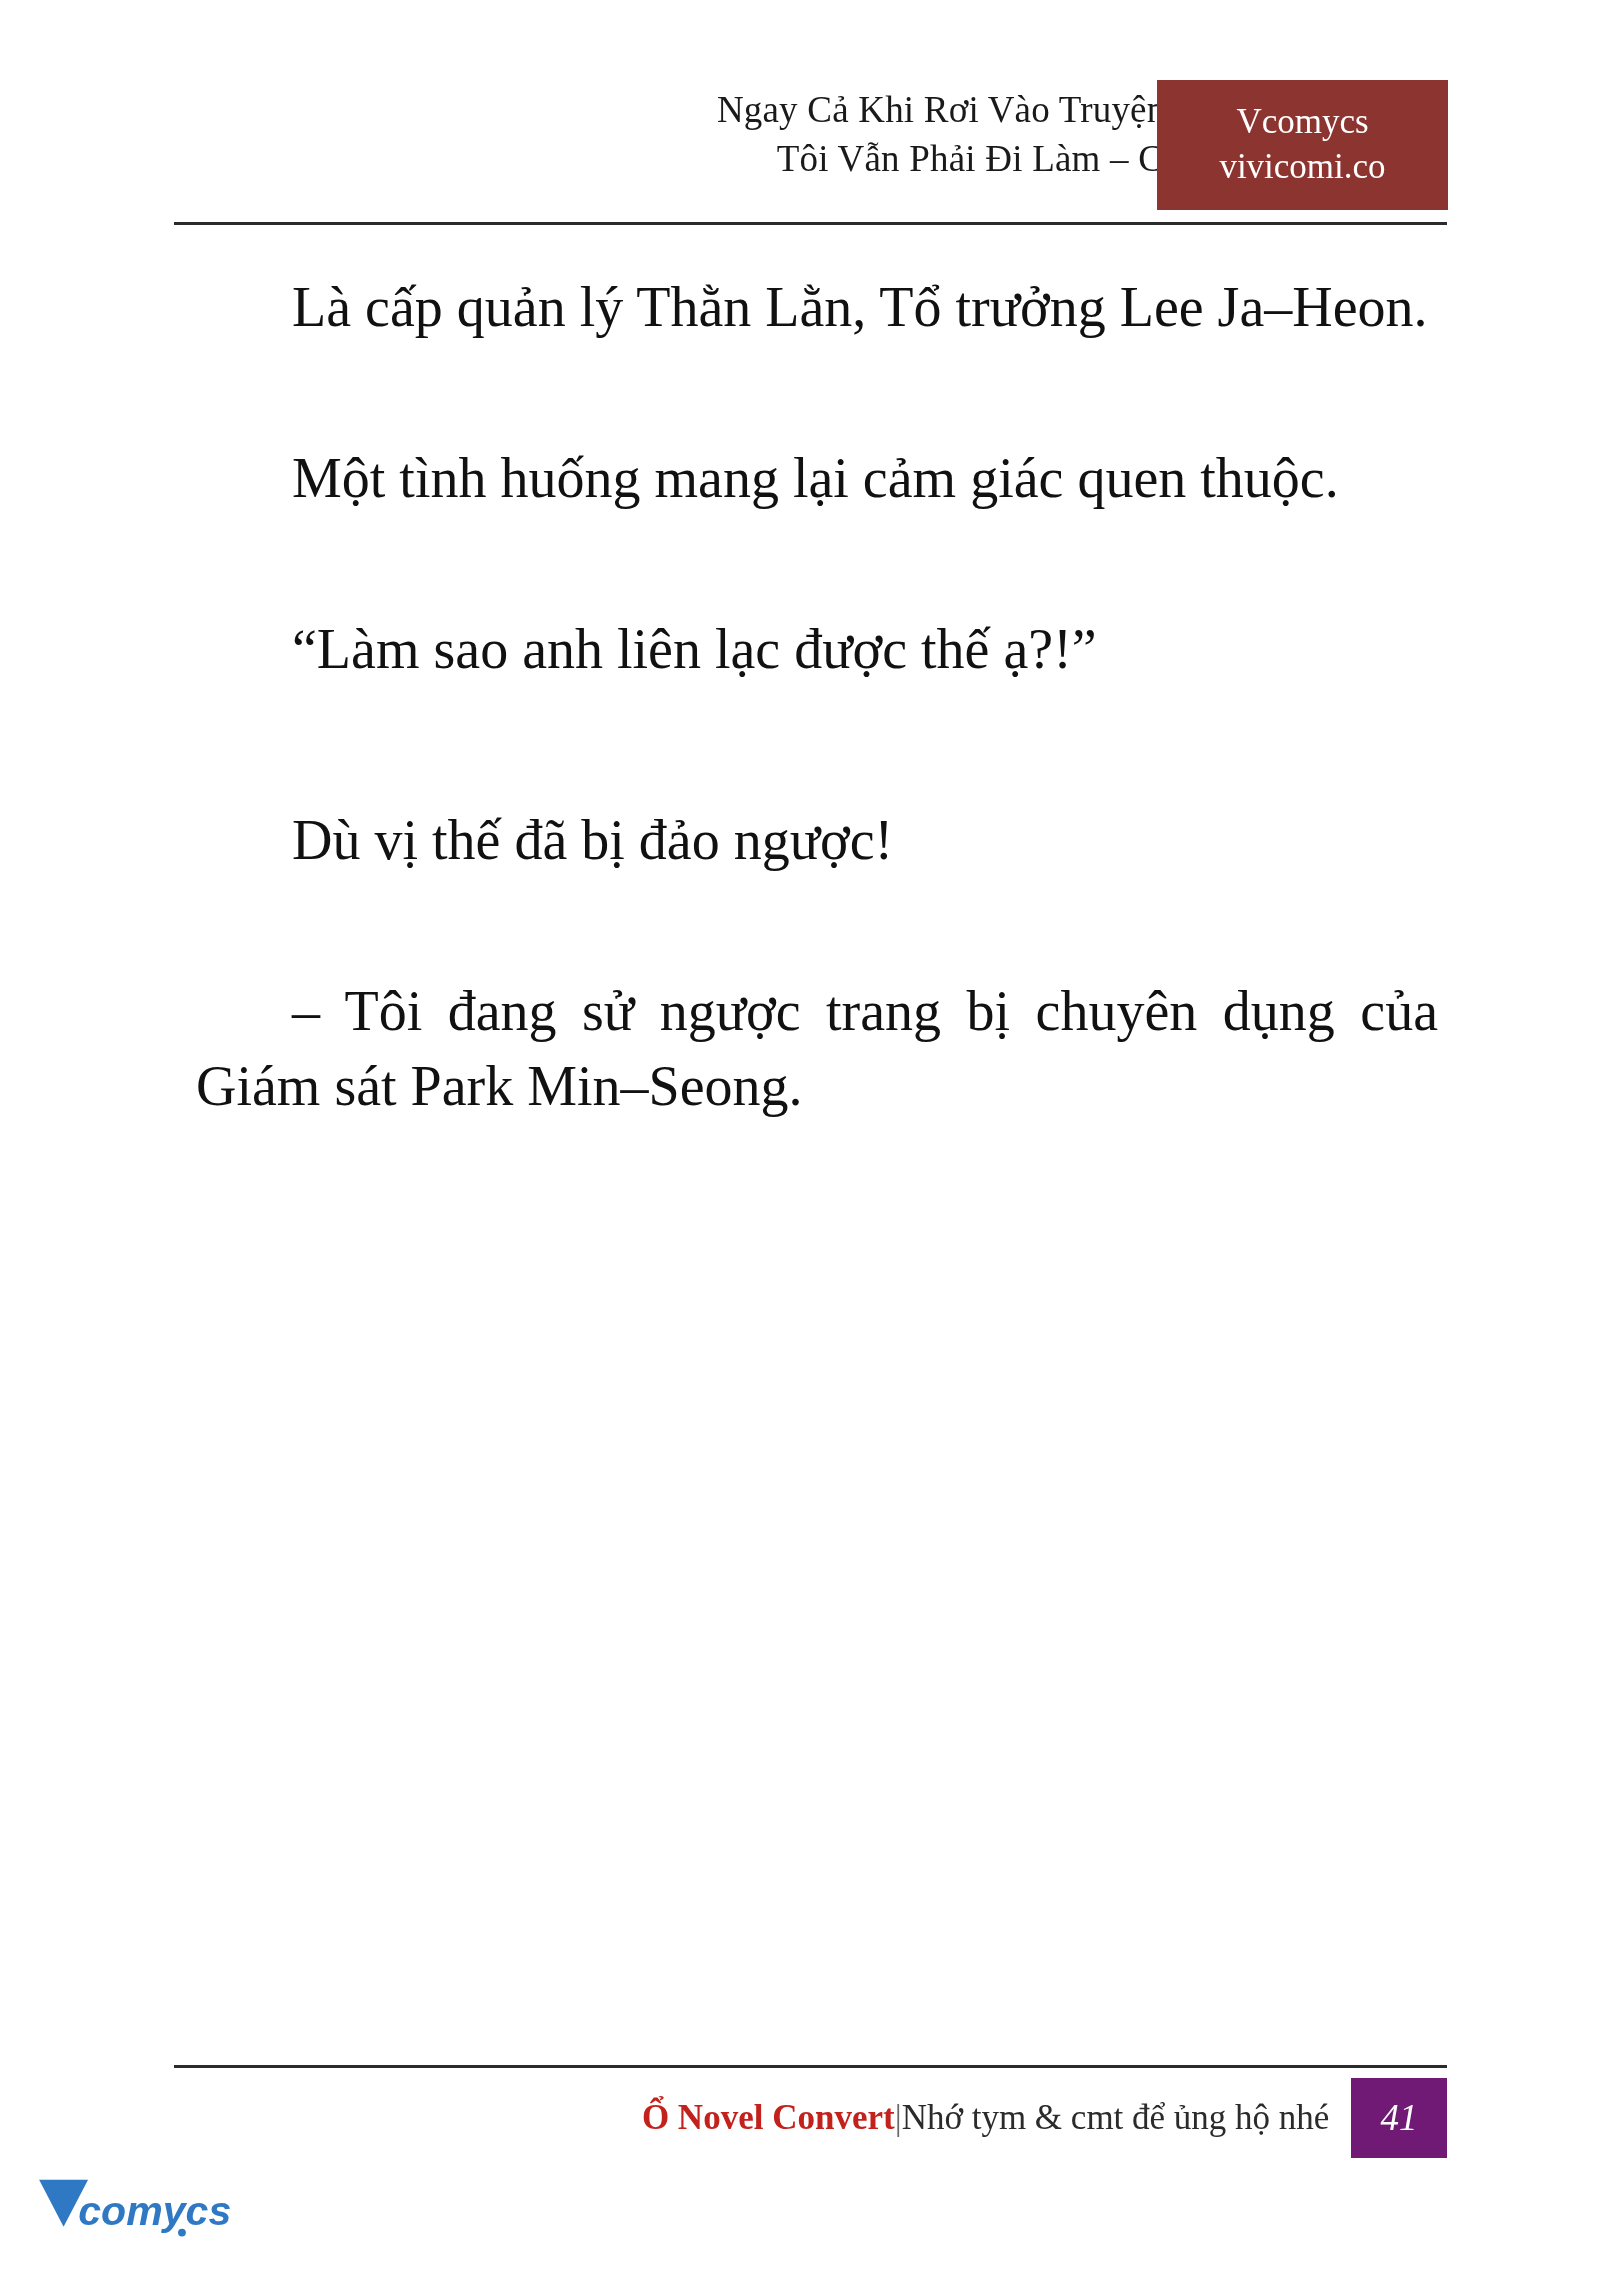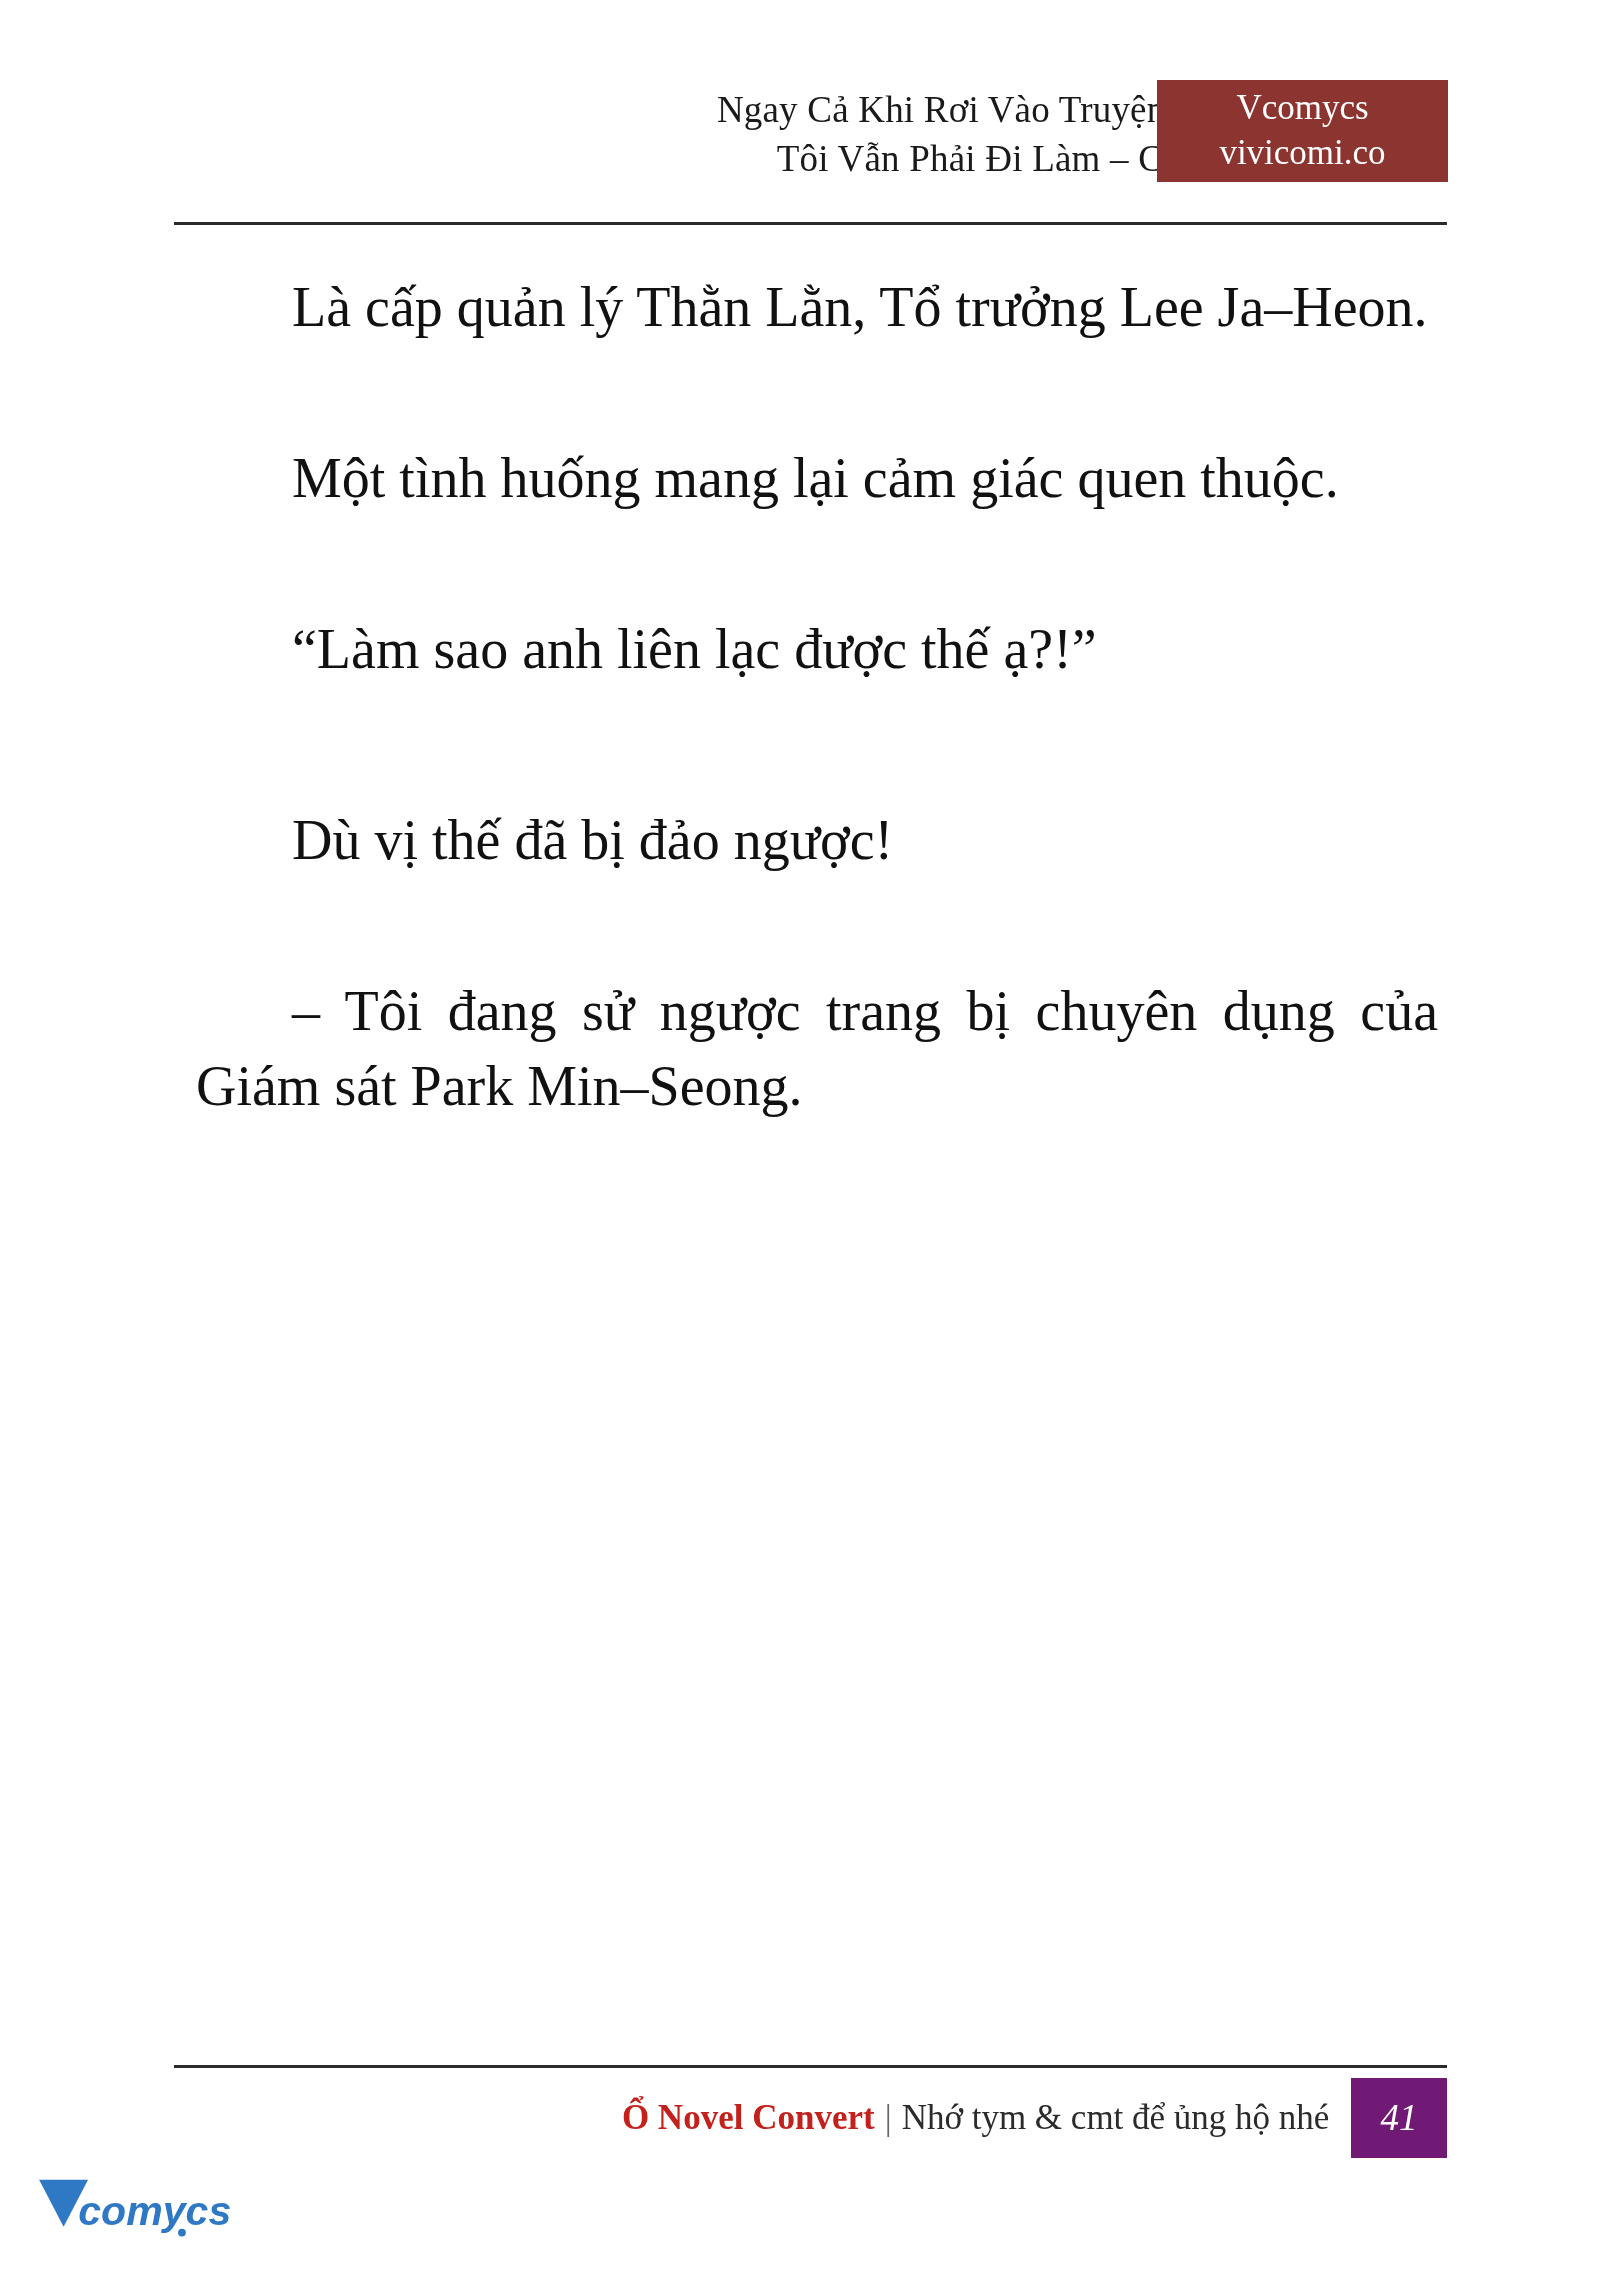--- a/index.html
+++ b/index.html
@@ -40,21 +40,21 @@
     font-size: 37px;
     line-height: 1.32;
     color: #1a1a1a;
     letter-spacing: 0.2px;
   }
   .header-badge {
     position: absolute;
     right: 0;
     top: -5.9px;
     width: 291px;
-    height: 102px;
+    height: 130px;
     background: #8c3430;
     color: #ffffff;
     display: flex;
     flex-direction: column;
     align-items: center;
     justify-content: center;
     font-family: "Liberation Serif", serif;
     font-size: 35px;
     line-height: 1.28;
   }
@@ -105,21 +105,21 @@
     display: flex;
     align-items: center;
     justify-content: flex-end;
   }
   .footer-text {
     font-family: "Liberation Serif", serif;
     font-size: 35px;
     color: #2b2b2b;
     display: flex;
     align-items: baseline;
-    gap: 10px;
+    gap: 0;
     white-space: nowrap;
   }
   .footer-brand {
     color: #c3211c;
     font-weight: bold;
   }
   .footer-sep {
     color: #6a6a6a;
   }
   .page-number {

